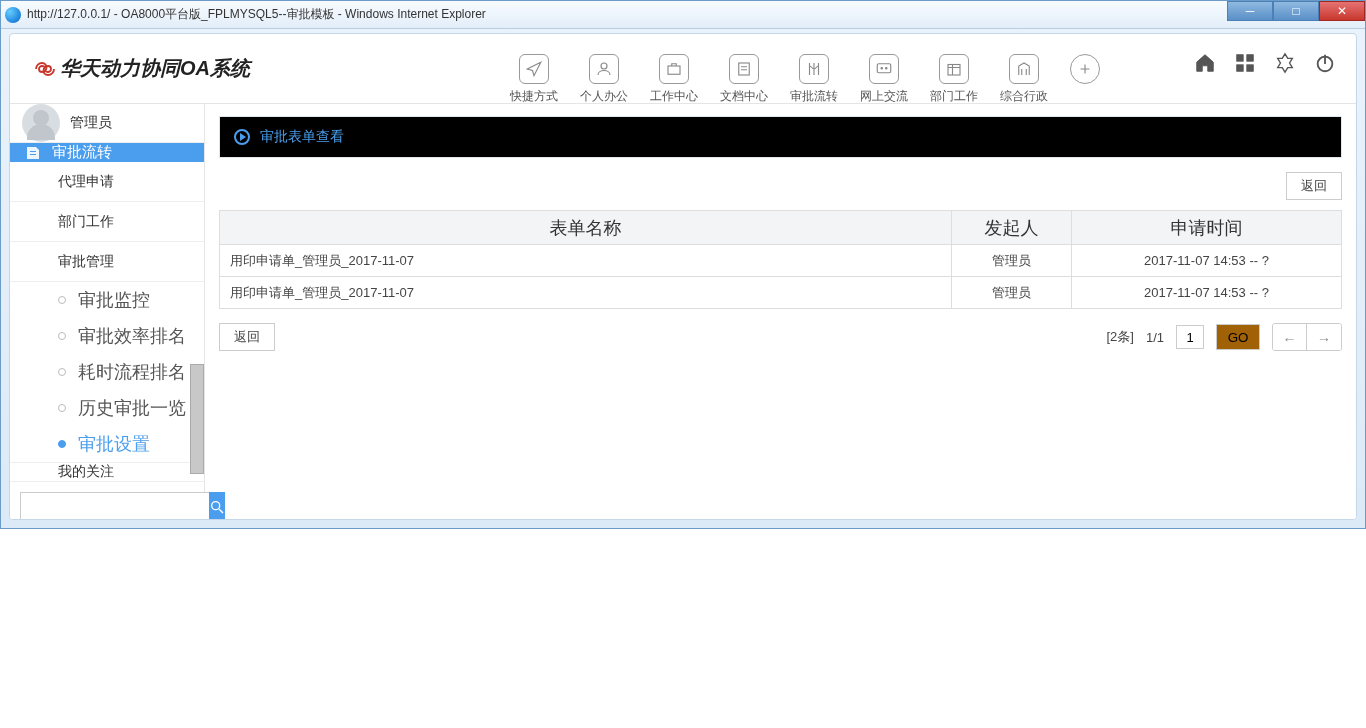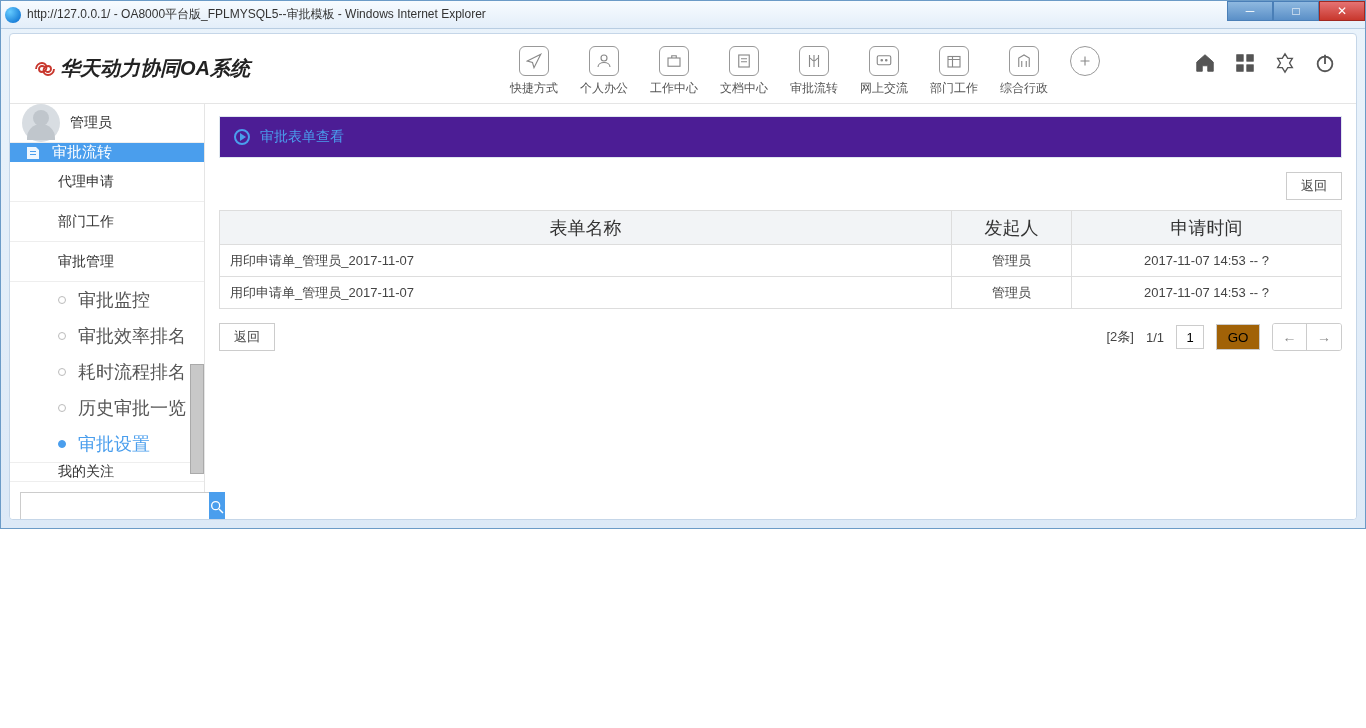--- a/index.html
+++ b/index.html
@@ -17,21 +17,21 @@
 .win-close { background:linear-gradient(#e57373,#c8372d); border:1px solid #a02820;}
 
 .app-frame { position:absolute; top:32px; left:8px; right:8px; bottom:8px; background:#fff; border:1px solid #c5d6e8; border-radius:4px; overflow:hidden;}
 
 
 .header { height:70px; border-bottom:1px solid #e5e5e5; display:flex; align-items:center; padding:0 20px; position:relative;}
 .logo-area { display:flex; align-items:center; justify-content:space-between;}
 .logo-icon { width:30px; height:22px; }
 .logo-icon svg { width:100%; height:100%;}
 .logo-text { font-size:20px; font-weight:bold; font-style:italic; color:#222;}
-.main-nav { position:absolute; left:500px; top:12px; display:flex; gap:22px;}
+.main-nav { position:absolute; left:500px; top:20px; display:flex; gap:22px;}
 .nav-item { display:flex; flex-direction:column; align-items:center; cursor:pointer; color:#666;}
 .nav-item .nav-icon { width:30px; height:30px; border:1.5px solid #999; border-radius:6px; display:flex; align-items:center; justify-content:center; margin-bottom:4px;}
 .nav-item .nav-icon svg { width:18px; height:18px; stroke:#888; fill:none; stroke-width:1.5;}
 .nav-item.plus .nav-icon { border-radius:50%;}
 .nav-item .nav-label { font-size:12px; color:#555;}
 .header-right { position:absolute; right:20px; top:18px; display:flex; gap:18px;}
 .header-right .hr-icon { width:22px; height:22px; cursor:pointer; color:#555;}
 .header-right svg { width:22px; height:22px; stroke:#555; fill:#555;}
 
 
@@ -57,21 +57,21 @@
 .search-row { padding:10px; display:flex; gap:0;}
 .search-input { flex:1; height:30px; border:1px solid #ccc; border-right:none; padding:0 6px; font-size:13px;}
 .search-btn { width:34px; height:30px; background:#4a9eed; border:none; display:flex; align-items:center; justify-content:center; cursor:pointer;}
 .search-btn svg { width:16px; height:16px; stroke:#fff; fill:none; stroke-width:2;}
 .online-row { padding:6px 12px 12px; font-size:12px; color:#666; display:flex; align-items:center; gap:6px;margin-top:47px;}
 .online-row .cnt { color:#c8372d;}
 .online-row svg { width:14px; height:14px; fill:#4a9eed;}
 
 
 .main { flex:1; padding:12px 14px; background:#fff; overflow:auto;}
-.panel-title { height:42px; background:#4c1d95; border:1px solid #dfe7ef; display:flex; align-items:center; padding:0 14px; gap:10px; color:#4a9eed; font-size:14px; margin-bottom:14px;}
+.panel-title { height:42px; background:#000000; border:1px solid #dfe7ef; display:flex; align-items:center; padding:0 14px; gap:10px; color:#4a9eed; font-size:14px; margin-bottom:14px;}
 .panel-title .pt-icon { width:16px; height:16px; border:2px solid #4a9eed; border-radius:50%; display:flex; align-items:center; justify-content:center;}
 .panel-title .pt-icon::after { content:""; border-left:6px solid #4a9eed; border-top:4px solid transparent; border-bottom:4px solid transparent; margin-left:2px;}
 
 .toolbar-top { display:flex; justify-content:flex-end; margin-bottom:10px;}
 .btn { height:28px; padding:0 14px; background:#fff; border:1px solid #ccc; font-size:13px; color:#444; cursor:pointer; display:flex; align-items:center;}
 
 table.data { width:100%; border-collapse:collapse; border:1px solid #ddd;}
 table.data th { background:#f2f4f6; border:1px solid #ddd; height:34px; font-weight:normal; font-size:18px; color:#333;}
 table.data td { border:1px solid #ddd; height:32px; padding:0 10px; font-size:13px; color:#444;}
 table.data td.center, table.data th { text-align:center;}

